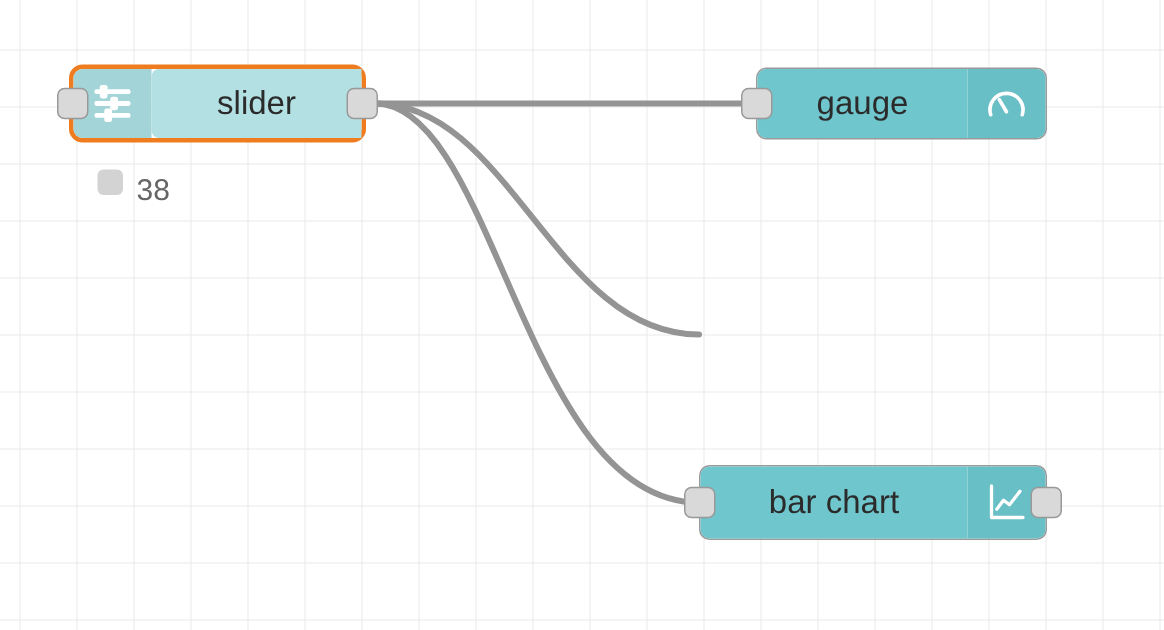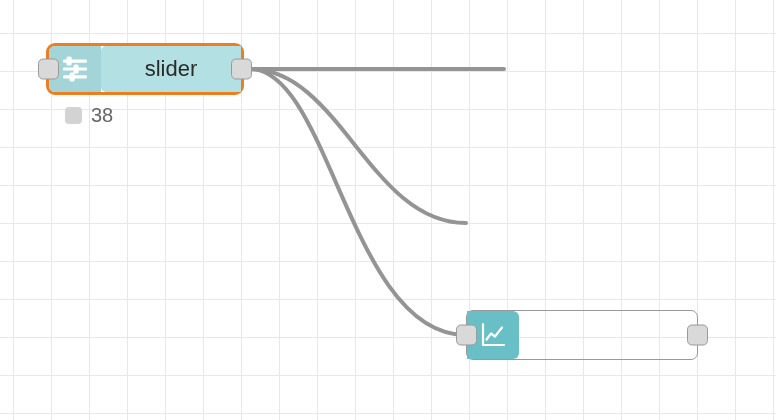--- a/index.html
+++ b/index.html
@@ -116,20 +116,21 @@
   .status-dot {
     width: 17px;
     height: 17px;
     background: #d3d3d3;
     border-radius: 4px;
   }
   .status-text {
     font-size: 20px;
     color: #666666;
     line-height: 1;
+    margin-top: 12px;
   }
   .icon-svg { display: block; }
 </style>
 </head>
 <body>
 
 <div id="canvas">
 
   <svg id="wire-layer" width="776" height="420" viewBox="0 0 776 420">
 
@@ -158,24 +159,39 @@
       <span class="node-label">slider</span>
     </div>
     <div class="port out"></div>
   </div>
 
   <div class="node-status">
     <span class="status-dot"></span>
     <span class="status-text">38</span>
   </div>
 
+  <div class="node" id="node-gauge">
+    <div class="port in"></div>
+    <div class="node-body">
+      <span class="node-label">gauge</span>
+    </div>
+    <div class="icon-tray">
+      <svg class="icon-svg" width="30" height="30" viewBox="0 0 30 30" aria-hidden="true">
+        <path d="M 4.5 22.5 A 11 11 0 1 1 25.5 22.5" fill="none" stroke="#ffffff" stroke-width="2.4" stroke-linecap="round"></path>
+        <line x1="15" y1="20.5" x2="10.2" y2="12.4" stroke="#ffffff" stroke-width="2.4" stroke-linecap="round"></line>
+      </svg>
+    </div>
+  </div>
 
 
   <div class="node" id="node-barchart">
     <div class="port in"></div>
+    <div class="node-body">
+      <span class="node-label">bar chart</span>
+    </div>
     <div class="icon-tray">
       <svg class="icon-svg" width="30" height="30" viewBox="0 0 30 30" aria-hidden="true">
         <polyline points="5,4 5,25 26,25" fill="none" stroke="#ffffff" stroke-width="2.2" stroke-linecap="round" stroke-linejoin="round"></polyline>
         <polyline points="8.5,19.5 13,13.5 17,16.5 24,7.5" fill="none" stroke="#ffffff" stroke-width="2.2" stroke-linecap="round" stroke-linejoin="round"></polyline>
       </svg>
     </div>
     <div class="port out"></div>
   </div>
 
 </div>

